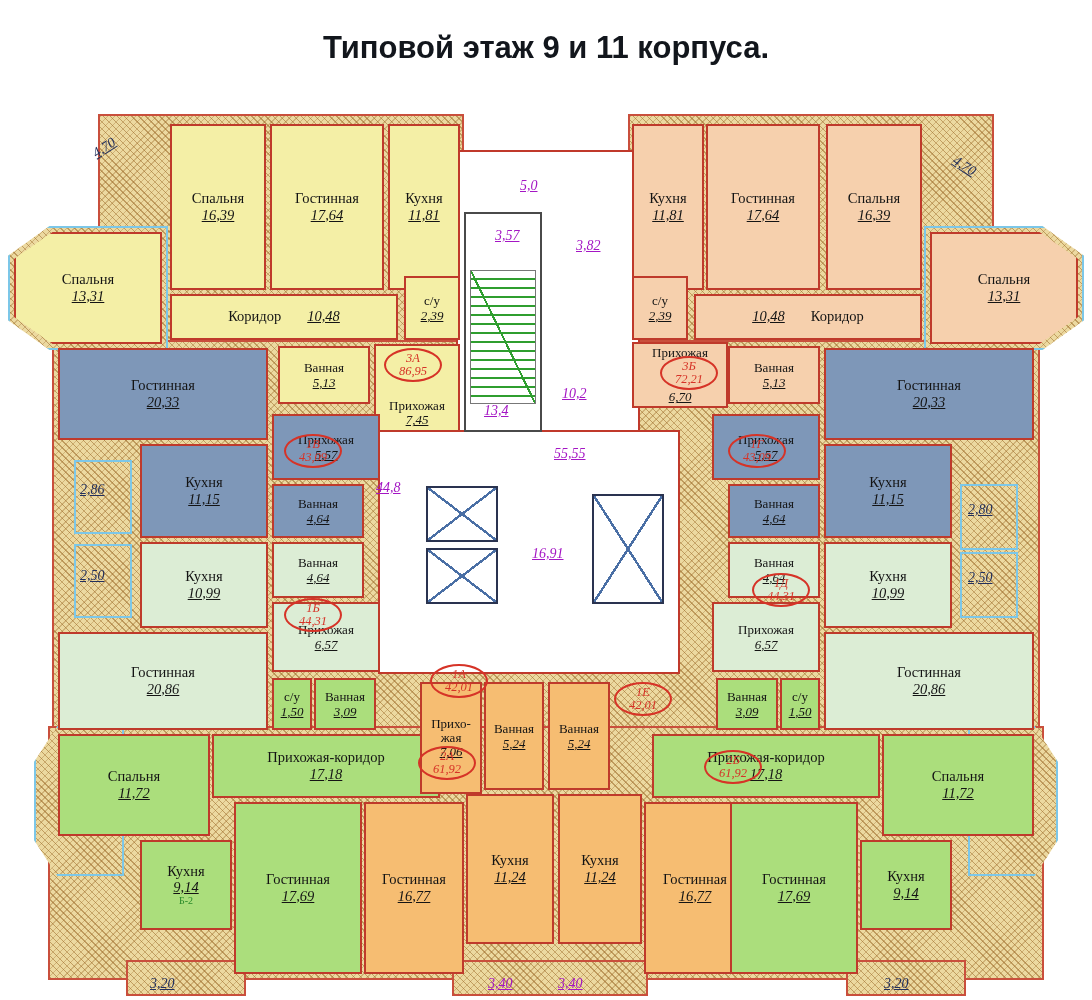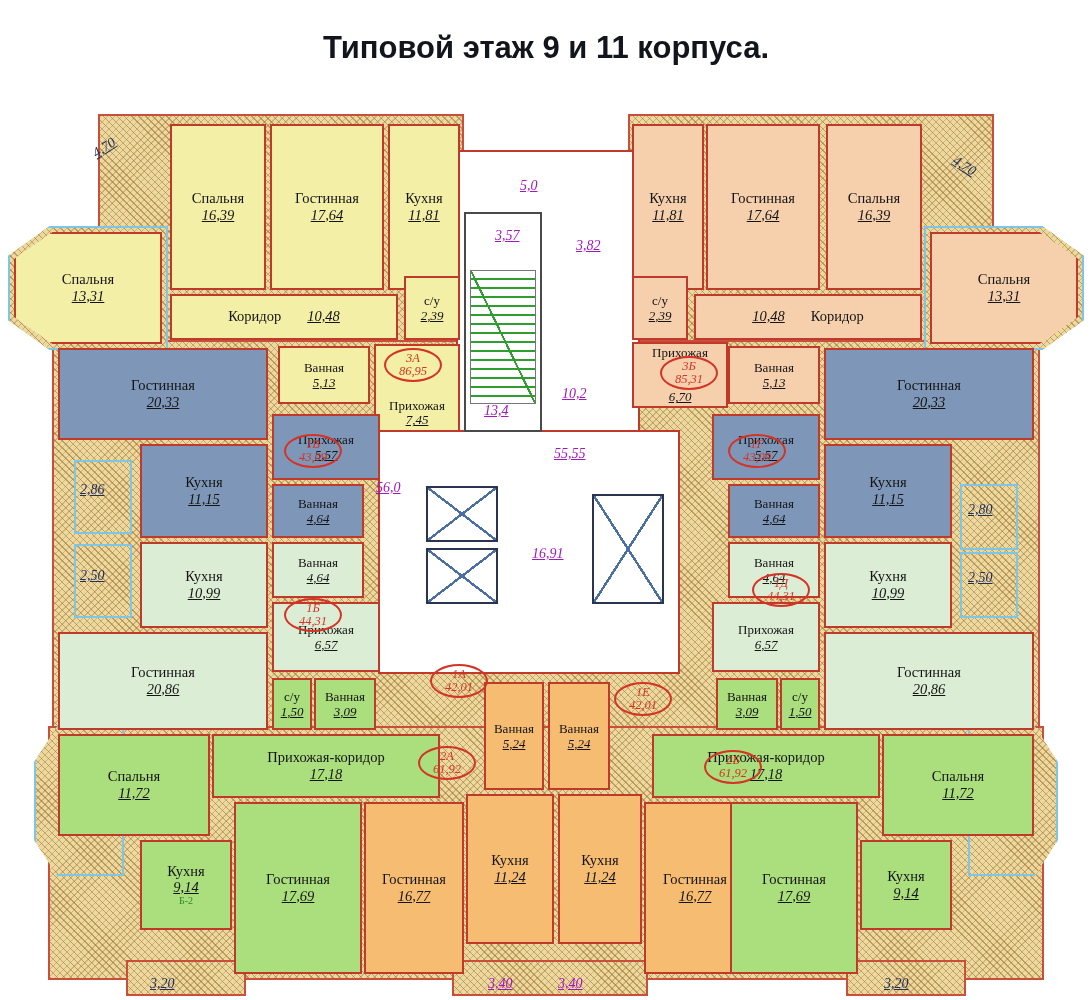--- a/index.html
+++ b/index.html
@@ -168,20 +168,24 @@
   <div class="room green" style="left:140px;top:840px;width:92px;height:90px">
       <span class="rn">Кухня</span>
       <span class="ra">9,14</span>
       <span class="note">Б-2</span>
     </div>
   <div class="room green" style="left:234px;top:802px;width:128px;height:172px">
       <span class="rn">Гостинная</span>
       <span class="ra">17,69</span>
     </div>
 
+  <div class="room orange small" style="left:420px;top:682px;width:62px;height:112px">
+      <span class="rn">Прихо-жая</span>
+      <span class="ra">7,06</span>
+    </div>
   <div class="room orange med" style="left:484px;top:682px;width:60px;height:108px">
       <span class="rn">Ванная</span>
       <span class="ra">5,24</span>
     </div>
   <div class="room orange" style="left:466px;top:794px;width:88px;height:150px">
       <span class="rn">Кухня</span>
       <span class="ra">11,24</span>
     </div>
   <div class="room orange" style="left:364px;top:802px;width:100px;height:172px">
       <span class="rn">Гостинная</span>
@@ -292,21 +296,21 @@
       <span class="rn">Ванная</span>
       <span class="ra">5,13</span>
     </div>
 
   <div class="apt" style="left:384px;top:348px">
       <span>3А</span>
       <span>86,95</span>
     </div>
   <div class="apt" style="left:660px;top:356px">
       <span>3Б</span>
-      <span>85,31</span>
+      <span>72,21</span>
     </div>
   <div class="apt" style="left:284px;top:434px">
       <span>1В</span>
       <span>43,09</span>
     </div>
   <div class="apt" style="left:728px;top:434px">
       <span>1Г</span>
       <span>43,09</span>
     </div>
   <div class="apt" style="left:284px;top:598px">
@@ -335,21 +339,21 @@
     </div>
 
   <span class="dim k" style="left:92px;top:140px;transform:rotate(-33deg)">4,70</span>
   <span class="dim k" style="left:952px;top:158px;transform:rotate(33deg)">4,70</span>
   <span class="dim p" style="left:520px;top:178px">5,0</span>
   <span class="dim p" style="left:495px;top:228px">3,57</span>
   <span class="dim p" style="left:576px;top:238px">3,82</span>
   <span class="dim p" style="left:562px;top:386px">10,2</span>
   <span class="dim p" style="left:484px;top:403px">13,4</span>
   <span class="dim p" style="left:554px;top:446px">55,55</span>
-  <span class="dim p" style="left:376px;top:480px">56,0</span>
+  <span class="dim p" style="left:376px;top:480px">44,8</span>
   <span class="dim p" style="left:532px;top:546px">16,91</span>
   <span class="dim k" style="left:80px;top:482px">2,86</span>
   <span class="dim k" style="left:80px;top:568px">2,50</span>
   <span class="dim k" style="left:968px;top:502px">2,80</span>
   <span class="dim k" style="left:968px;top:570px">2,50</span>
   <span class="dim k" style="left:150px;top:976px">3,20</span>
   <span class="dim k" style="left:884px;top:976px">3,20</span>
   <span class="dim p" style="left:488px;top:976px">3,40</span>
   <span class="dim p" style="left:558px;top:976px">3,40</span>
 

